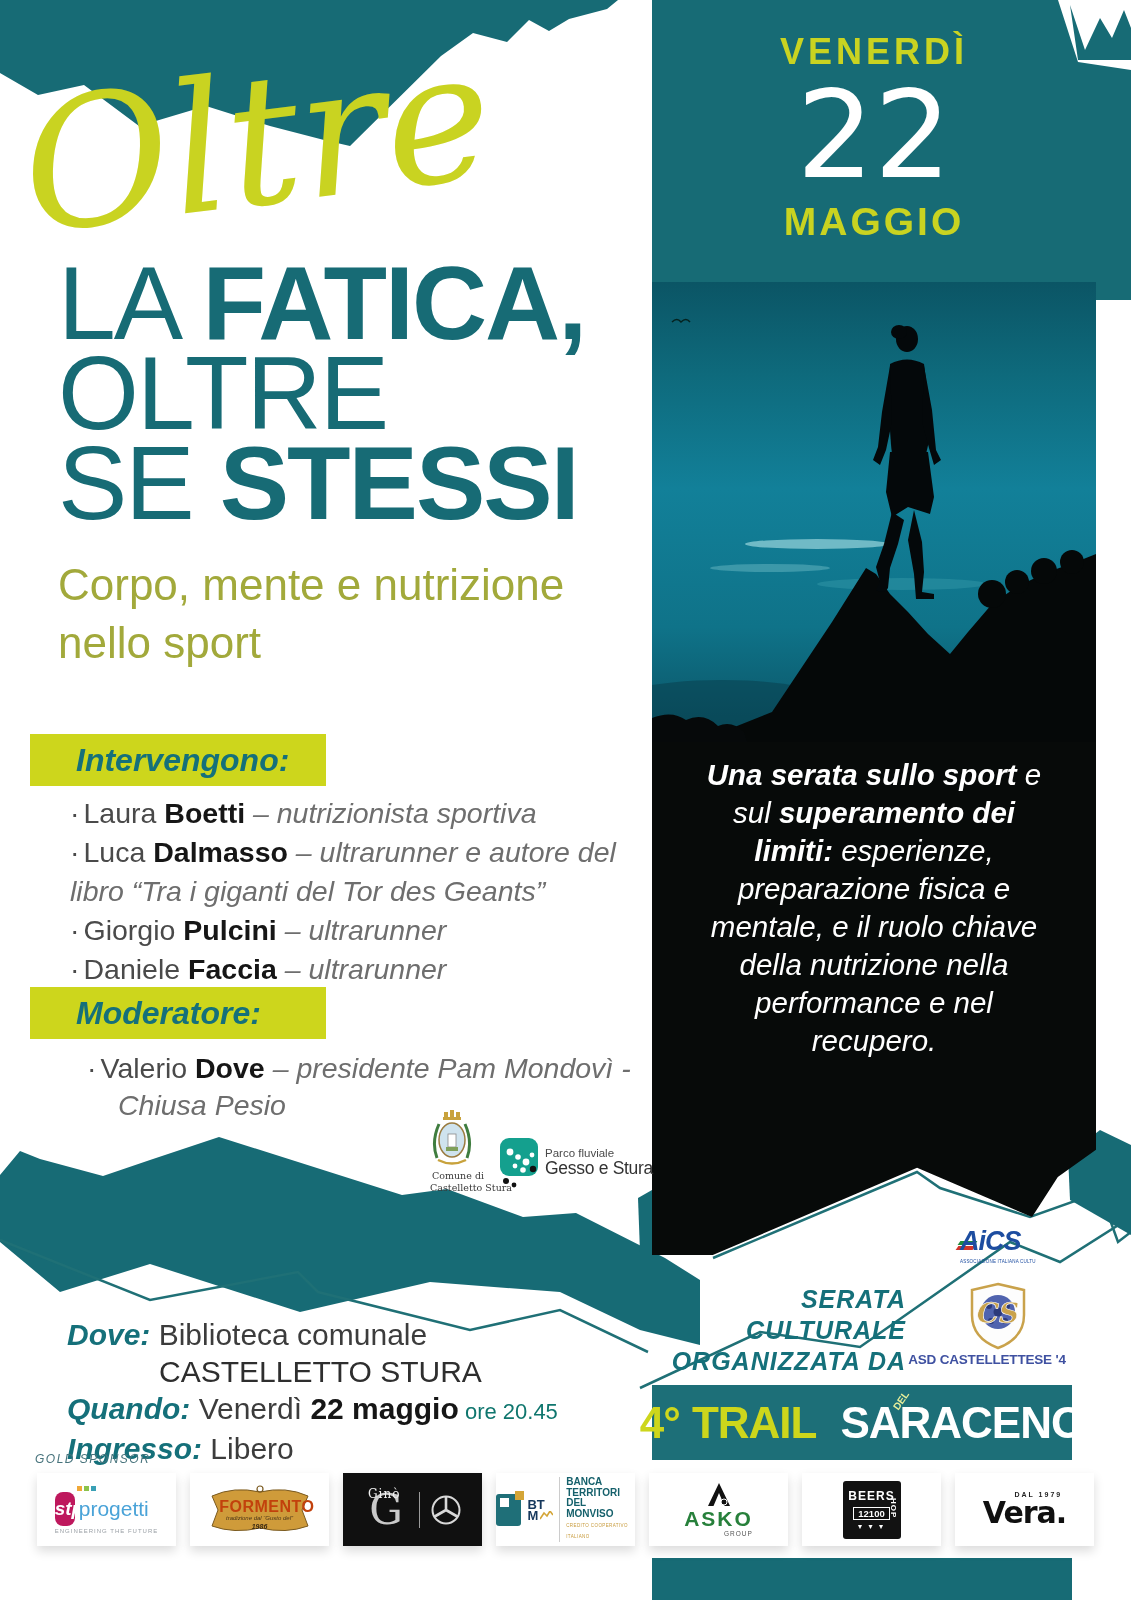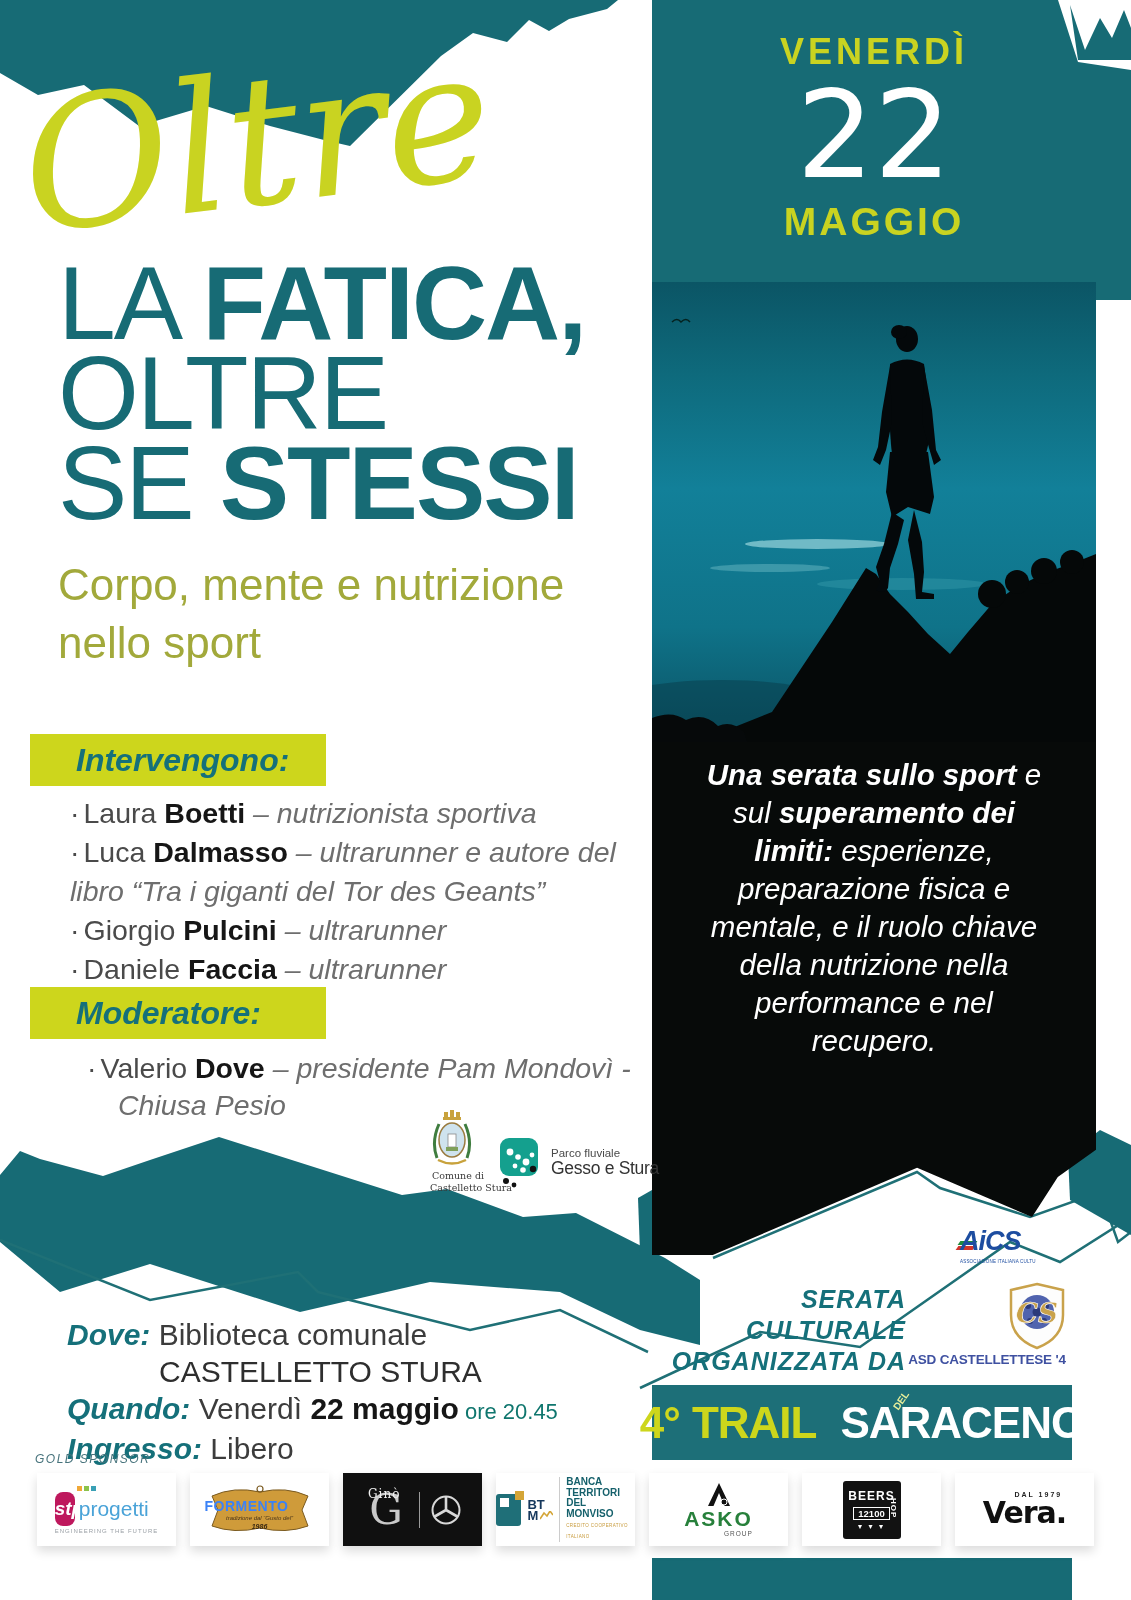--- a/index.html
+++ b/index.html
@@ -48,42 +48,42 @@
   .rl{color:#6e6e6e;font-style:italic}
 
   
   #description{width:346px;margin:14px auto 0;color:#ffffff;font-style:italic;font-size:29.5px;line-height:38px;text-align:center;font-weight:400}
   #description b{font-weight:700}
 
   
   #comune-logo{left:430px;top:1110px;z-index:4;width:56px;text-align:center}
   #comune-caption{font-family:"DejaVu Serif",serif;font-size:9.5px;line-height:12px;color:#3a3a3a;margin-top:2px;white-space:nowrap}
   #parco-logo{left:498px;top:1136px;z-index:4;display:flex;align-items:center}
-  #parco-text{margin-left:9px;line-height:1.05}
+  #parco-text{margin-left:3px;line-height:1.05}
   #parco-line1{font-size:11.5px;color:#4a4a4a}
   #parco-line2{font-size:17.5px;color:#333;font-weight:400;letter-spacing:-0.3px}
 
   
   #venue{left:67px;top:1316px;z-index:4;font-size:30px;line-height:37px;white-space:nowrap}
   .vlabel{color:#15707a;font-weight:700;font-style:italic}
   .vval{color:#3c3c3c}
   #venue-city{padding-left:92px;color:#2e2e2e}
   .vbold{color:#161616;font-weight:700}
   .vtime{font-size:22px;color:#0f766e}
 
   
   #aics{left:960px;top:1226px;z-index:4;width:76px}
   #aics-word{font-size:27px;font-weight:700;font-style:italic;color:#1d4da0;position:relative;z-index:2;letter-spacing:-1px}
   .aics-stripe{position:absolute;width:17px;height:4px;transform:skewX(-35deg);z-index:1}
   #aics-stripe-green{left:-1px;top:15px;background:#1e8c3e}
   #aics-stripe-red{left:-3px;top:20px;background:#d1342c}
   #aics-caption{font-size:4.5px;color:#1d4da0;letter-spacing:.2px;white-space:nowrap;overflow:hidden;width:76px;margin-top:2px}
 
   #serata{left:652px;top:1284px;width:254px;z-index:4;text-align:right;font-size:25px;line-height:31px;font-weight:700;font-style:italic;color:#15707a;letter-spacing:1px}
-  #asd{left:1007px;top:1281px;z-index:4;width:66px;text-align:left}
+  #asd{left:968px;top:1281px;z-index:4;width:66px;text-align:left}
   #asd-label{left:898px;top:1352px;width:178px;z-index:4;text-align:center;font-size:13.5px;font-weight:700;color:#3f51a1;letter-spacing:-0.2px;white-space:nowrap}
 
   
   #trail-banner{left:652px;top:1385px;width:420px;height:75px;background:#1d6f78;z-index:3;display:flex;align-items:center;justify-content:center}
   #trail-banner .num{font-size:44px;font-weight:700;color:#cdd61c;letter-spacing:-1px}
   #trail-banner .trail{font-size:44px;font-weight:700;color:#cdd61c;margin-left:12px;letter-spacing:-1px}
   #trail-banner .del{position:absolute;left:57%;top:10px;font-size:10px;font-weight:700;color:#e8ef9a;transform:rotate(-55deg)}
   #trail-banner .sar{font-size:44px;font-weight:700;color:#ffffff;margin-left:24px;letter-spacing:-1px}
 
   
@@ -94,21 +94,21 @@
   
   #card-stp .wrap{text-align:left;position:relative;padding-top:6px}
   .stp-sq{display:inline-block;vertical-align:middle;background:#be185d;border-radius:8px;width:20px;height:34px;color:#fff;font-weight:700;font-style:italic;font-size:19px;text-align:center;line-height:34px}
   .stp-dots{position:absolute;left:22px;top:0px;display:flex;gap:2px}
   .stp-dots i{width:5px;height:5px;display:block}
   .stp-word{color:#4aa3d8;font-size:21px;vertical-align:middle;margin-left:4px;font-weight:400}
   .stp-tag{font-size:6px;color:#9aa0a6;letter-spacing:1px;text-align:right;margin-top:2px}
 
   
   #card-formento .badge{position:relative;width:110px;height:58px}
-  #card-formento .f-word{position:absolute;left:0;right:0;top:17px;text-align:left;font-size:14px;font-weight:700;color:#3b82f6;letter-spacing:.5px}
+  #card-formento .f-word{position:absolute;left:0;right:0;top:17px;text-align:right;font-size:16px;font-weight:700;color:#c2410c;letter-spacing:.5px}
   #card-formento .f-script{position:absolute;left:0;right:0;top:34px;text-align:center;font-size:6px;font-style:italic;color:#4a351a}
   #card-formento .f-year{position:absolute;left:0;right:0;top:42px;text-align:center;font-size:7px;font-style:italic;font-weight:700;color:#3a2912}
 
   
   #card-gino{background:#101010}
   .gino-left{position:relative;width:46px;height:48px}
   .gino-g{font-family:"DejaVu Serif",serif;font-size:42px;line-height:48px;color:#c9c9c9;font-weight:400;text-align:center;display:block}
   .gino-name{position:absolute;left:5px;top:1px;font-family:"DejaVu Serif",serif;font-size:12px;color:#f0f0f0;letter-spacing:1px}
   .gino-div{width:1px;height:36px;background:#9a9a9a;margin:0 10px}
 

